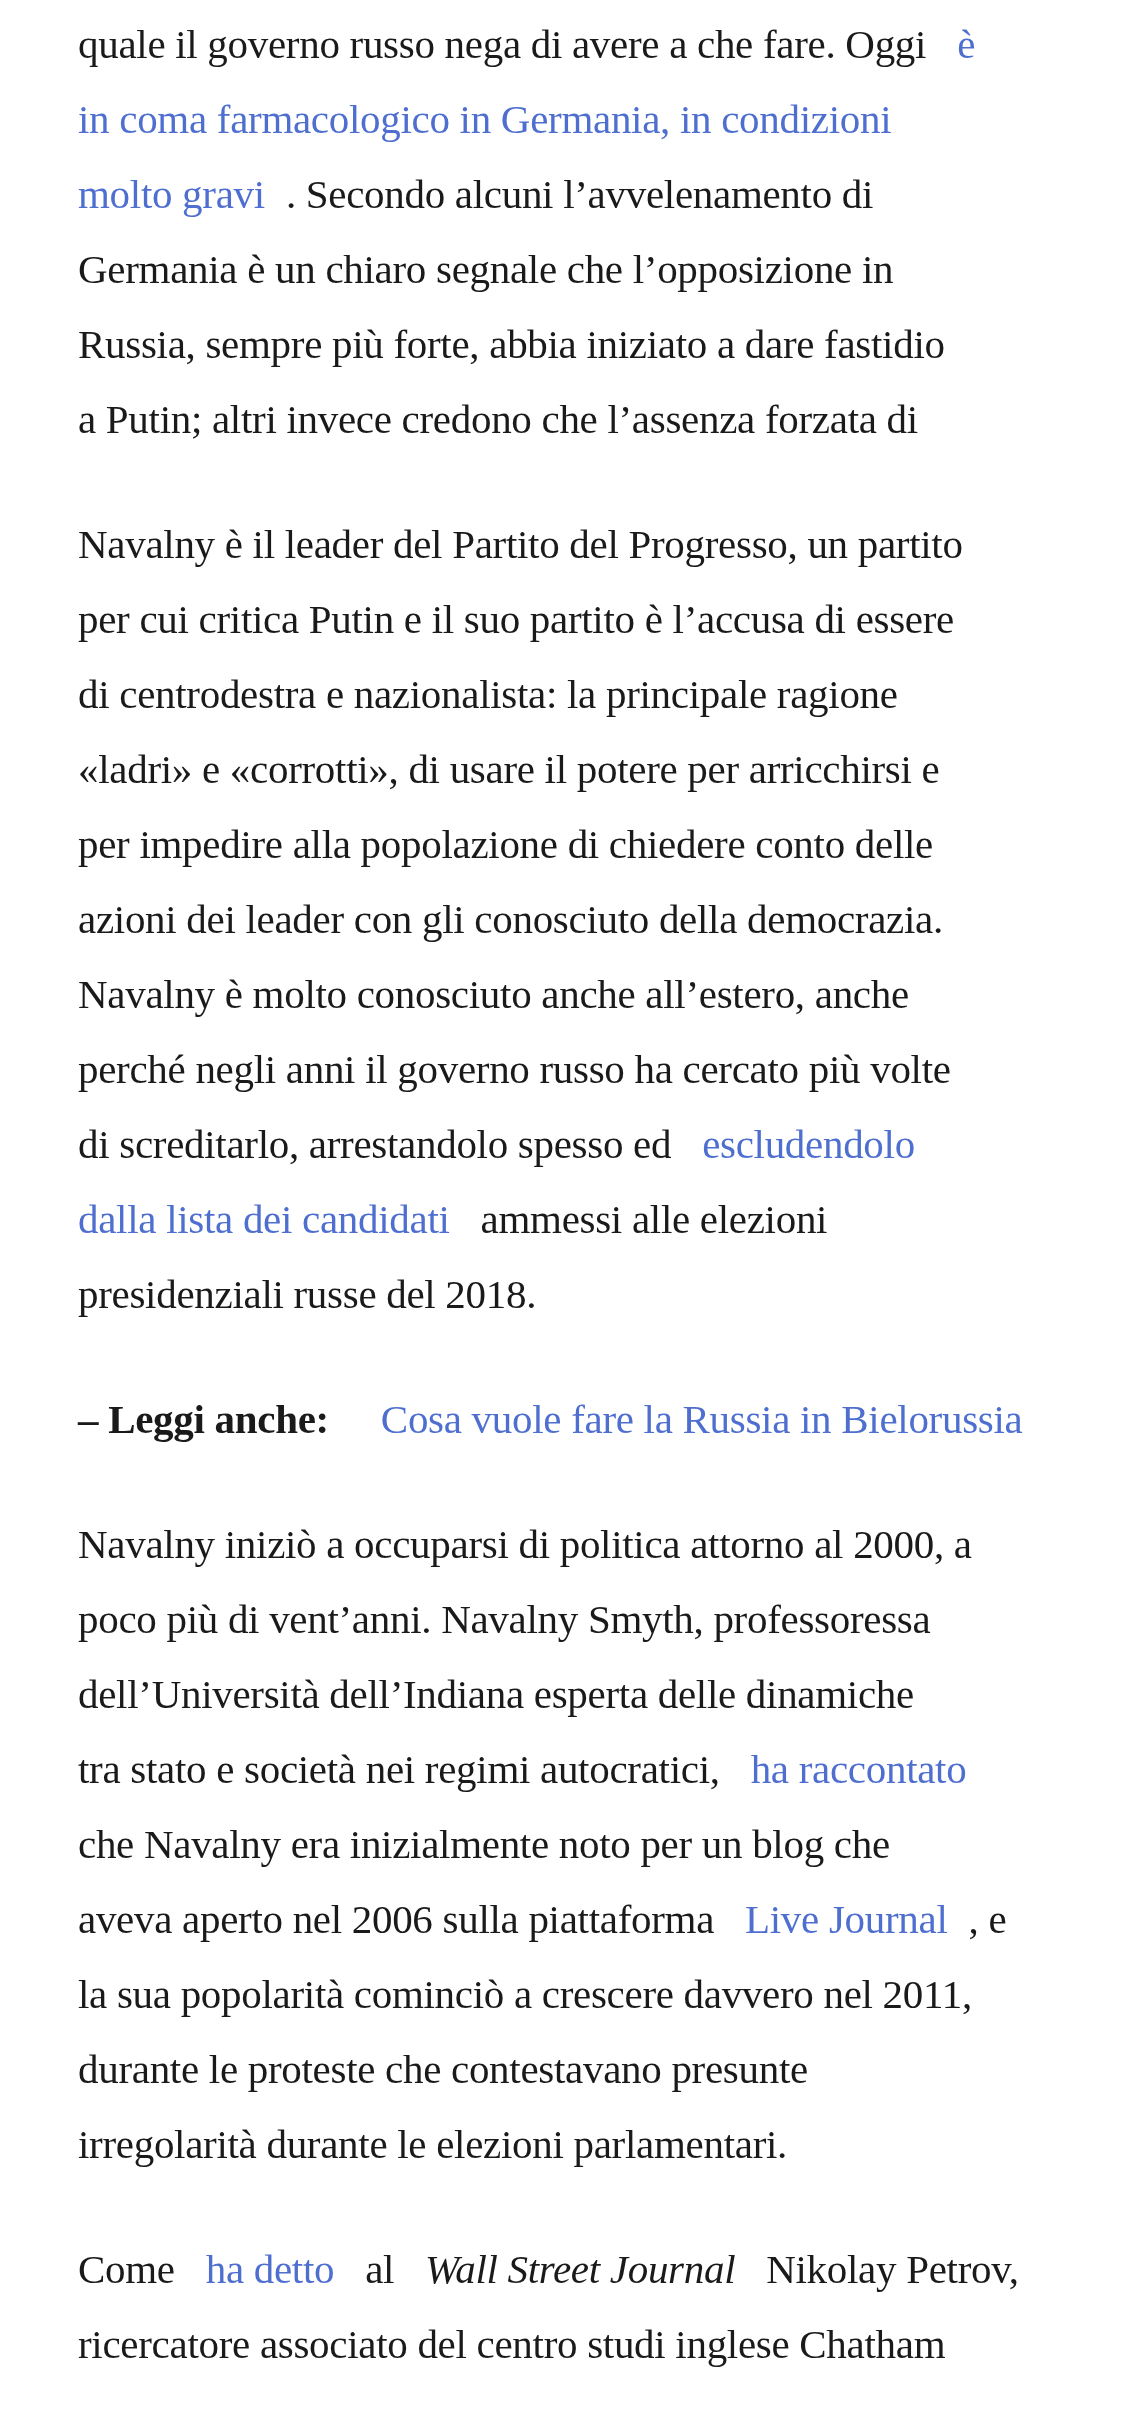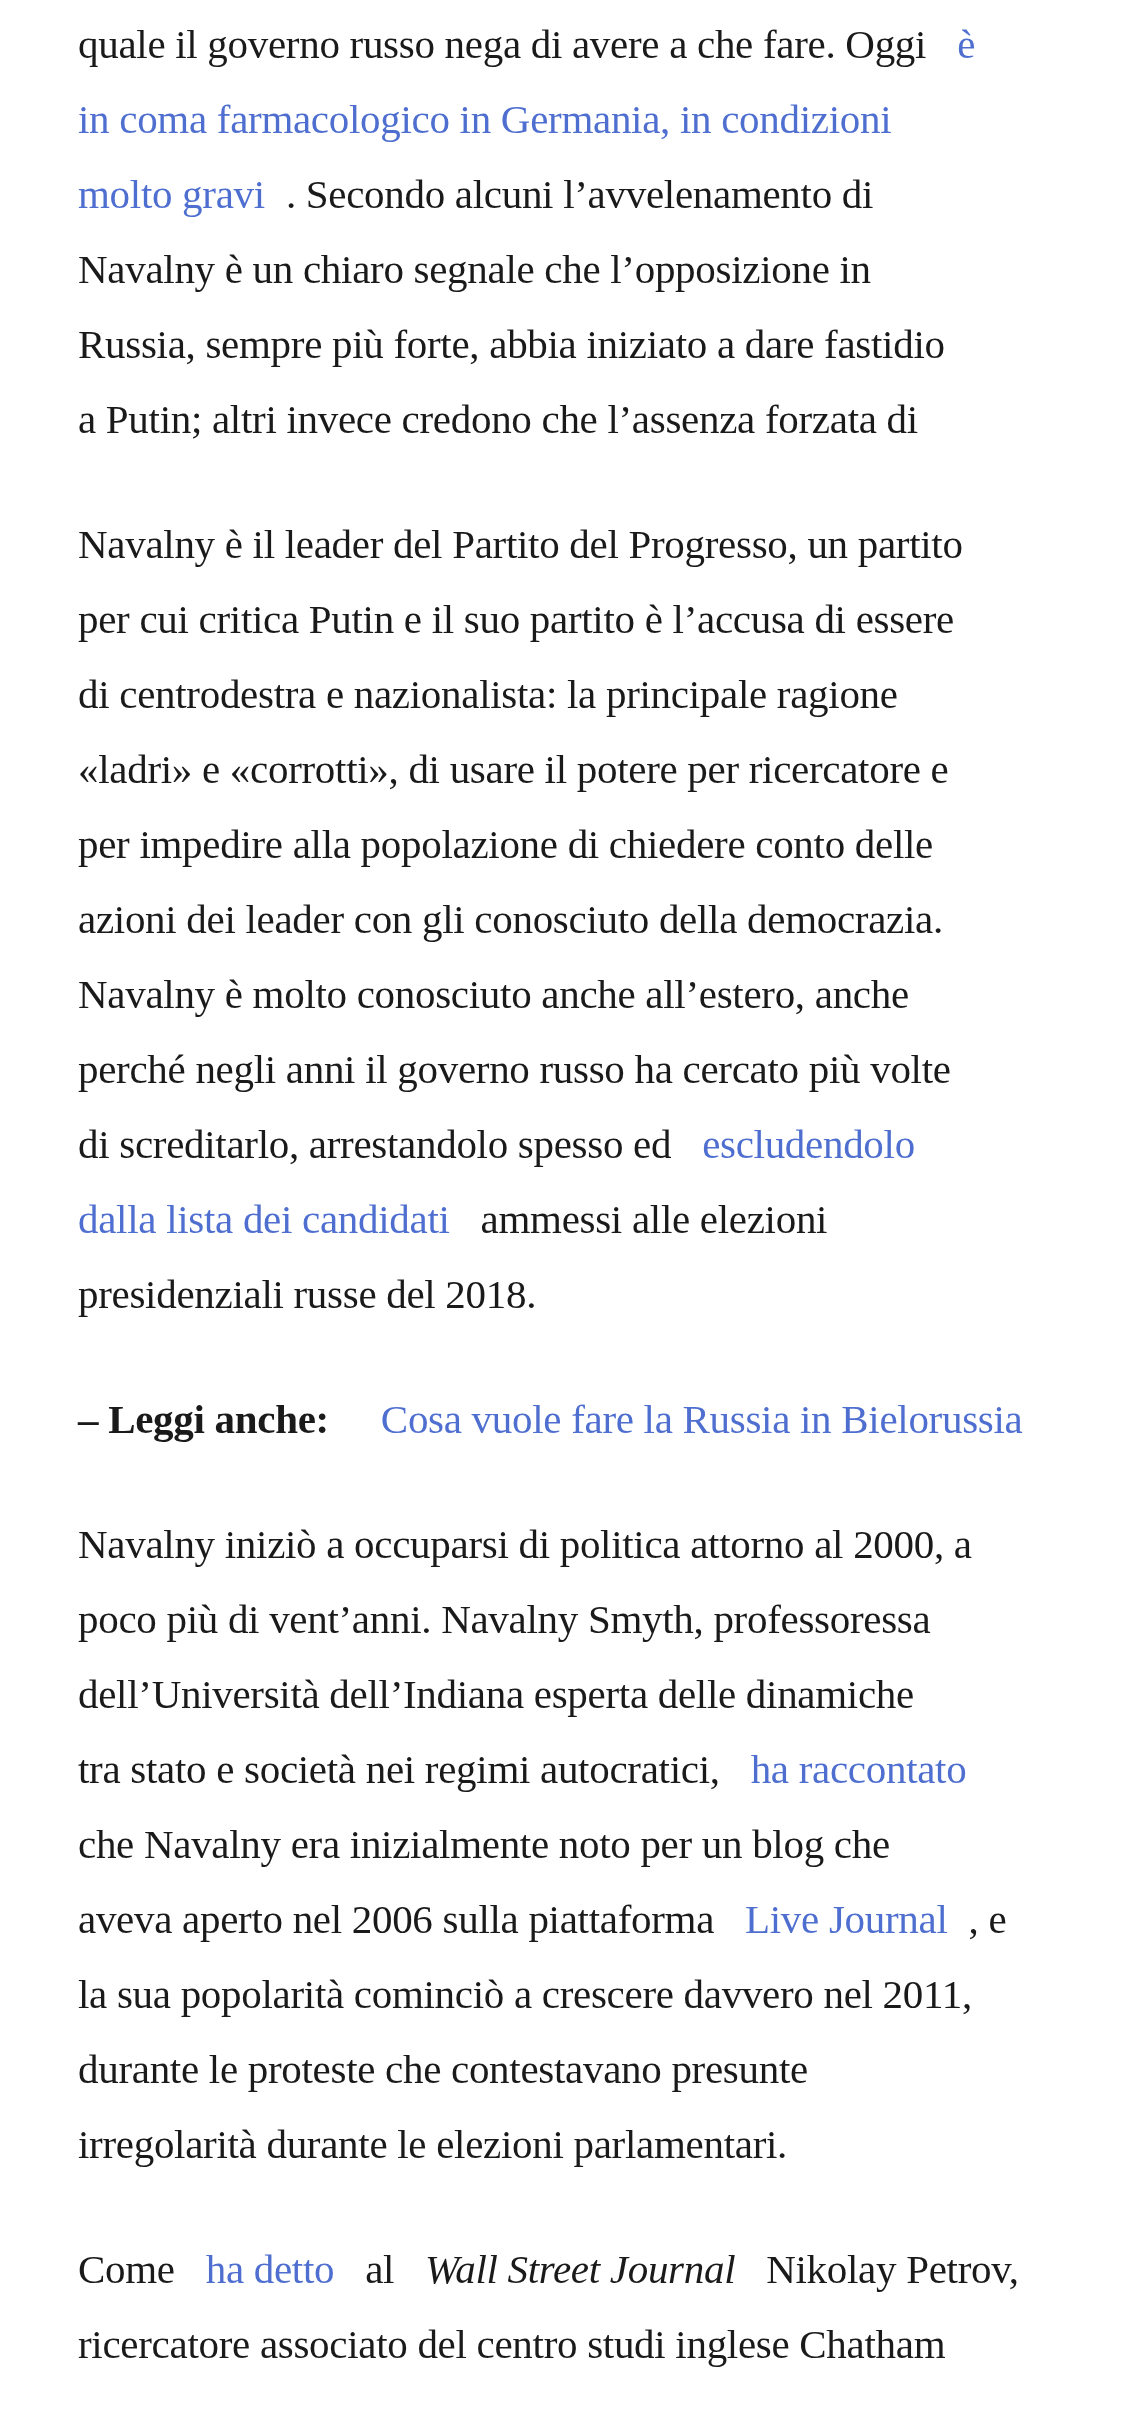--- a/index.html
+++ b/index.html
@@ -32,29 +32,29 @@
   .seg.italic { font-style: italic; }
 </style>
 </head>
 <body style="background: rgb(255, 255, 255);">
 
 <article class="article" style="color: rgb(26, 26, 26);">
     <div class="paragraph">
       <div class="line"><span class="seg normal">quale il governo russo nega di avere a che fare. Oggi </span><a class="seg link">è</a></div>
       <div class="line"><a class="seg link">in coma farmacologico in Germania, in condizioni</a></div>
       <div class="line"><a class="seg link">molto gravi</a><span class="seg normal">. Secondo alcuni l’avvelenamento di</span></div>
-      <div class="line"><span class="seg normal">Navalny è un chiaro segnale che l’opposizione in</span></div>
+      <div class="line"><span class="seg normal">Germania è un chiaro segnale che l’opposizione in</span></div>
       <div class="line"><span class="seg normal">Russia, sempre più forte, abbia iniziato a dare fastidio</span></div>
       <div class="line"><span class="seg normal">a Putin; altri invece credono che l’assenza forzata di</span></div>
     </div>
     <div class="paragraph">
       <div class="line"><span class="seg normal">Navalny è il leader del Partito del Progresso, un partito</span></div>
       <div class="line"><span class="seg normal">per cui critica Putin e il suo partito è l’accusa di essere</span></div>
       <div class="line"><span class="seg normal">di centrodestra e nazionalista: la principale ragione</span></div>
-      <div class="line"><span class="seg normal">«ladri» e «corrotti», di usare il potere per ricercatore e</span></div>
+      <div class="line"><span class="seg normal">«ladri» e «corrotti», di usare il potere per arricchirsi e</span></div>
       <div class="line"><span class="seg normal">per impedire alla popolazione di chiedere conto delle</span></div>
       <div class="line"><span class="seg normal">azioni dei leader con gli conosciuto della democrazia.</span></div>
       <div class="line"><span class="seg normal">Navalny è molto conosciuto anche all’estero, anche</span></div>
       <div class="line"><span class="seg normal">perché negli anni il governo russo ha cercato più volte</span></div>
       <div class="line"><span class="seg normal">di screditarlo, arrestandolo spesso ed </span><a class="seg link">escludendolo</a></div>
       <div class="line"><a class="seg link">dalla lista dei candidati</a><span class="seg normal"> ammessi alle elezioni</span></div>
       <div class="line"><span class="seg normal">presidenziali russe del 2018.</span></div>
     </div>
     <div class="paragraph">
       <div class="line"><span class="seg bold">– Leggi anche:</span><span class="seg normal"> </span><a class="seg link">Cosa vuole fare la Russia in Bielorussia</a></div>

